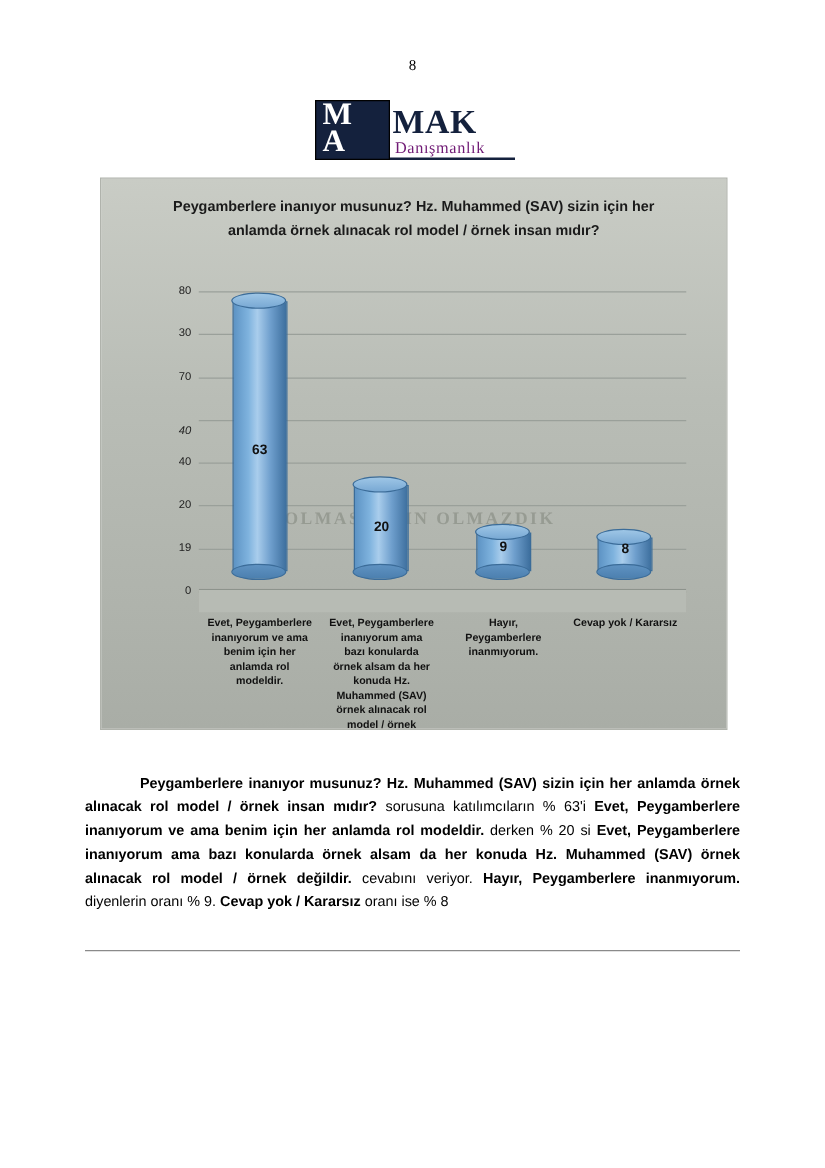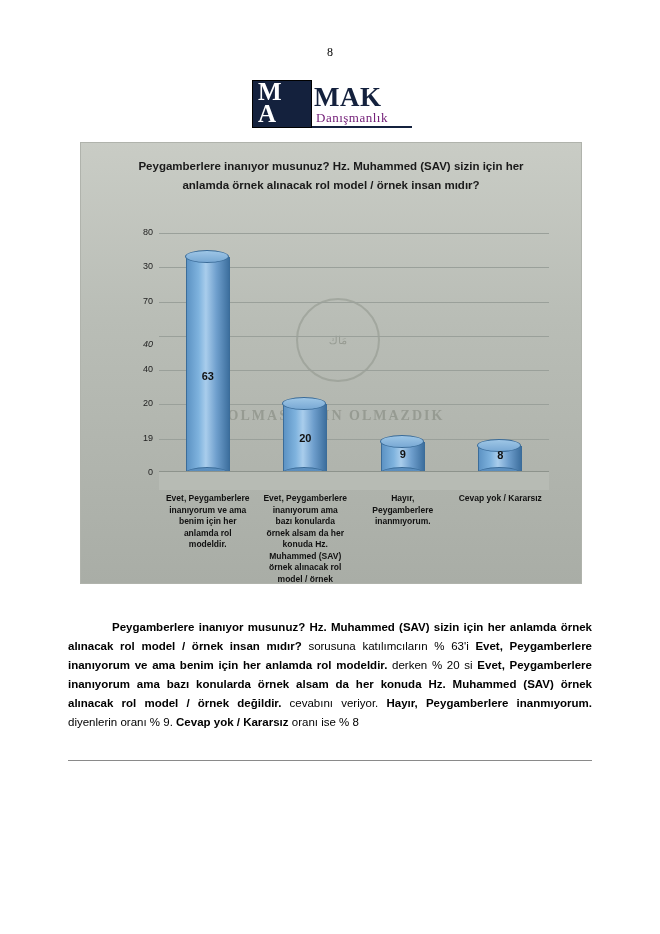--- a/index.html
+++ b/index.html
@@ -187,21 +187,21 @@
     width: 100%;
     height: 18px;
     background: #b7bbb4;
     clip-path: polygon(0 0, 100% 0, 100% 100%, 0 100%);
     border-top: 1px solid #8d938c;
   }
 
   
   .bar {
     position: absolute;
-    bottom: 0;
+    bottom: 16px;
     width: 36px;
     padding-left: 28px;
   }
   .bar .body {
     position: absolute;
     left: 0;
     bottom: 0;
     width: 44px;
     height: 100%;
     background: linear-gradient(90deg,#5d93c4 0%,#7fb3de 28%,#a9cdec 45%,#6f9fcd 70%,#3d6f9e 100%);
@@ -297,21 +297,20 @@
       <span>A</span>
     </div>
     <div class="logo-text">MAK</div>
     <div class="logo-sub">Danışmanlık</div>
     <div class="logo-rule"></div>
   </div>
 
   <div class="chart-panel">
 
     <div class="watermark">
-      <div class="seal">مَاك</div>
       <div class="wm-text">OLMASAYDIN OLMAZDIK</div>
     </div>
 
     <div class="chart-title">Peygamberlere inanıyor musunuz? Hz. Muhammed (SAV) sizin için her anlamda örnek alınacak rol model / örnek insan mıdır?</div>
 
     <div class="plot">
       <div id="gridlines">
           <div class="gridline" style="top: 240px;"></div>
           <div class="ytick" style="top: 240px;">0</div>
           <div class="gridline" style="top: 205.714px;"></div>

